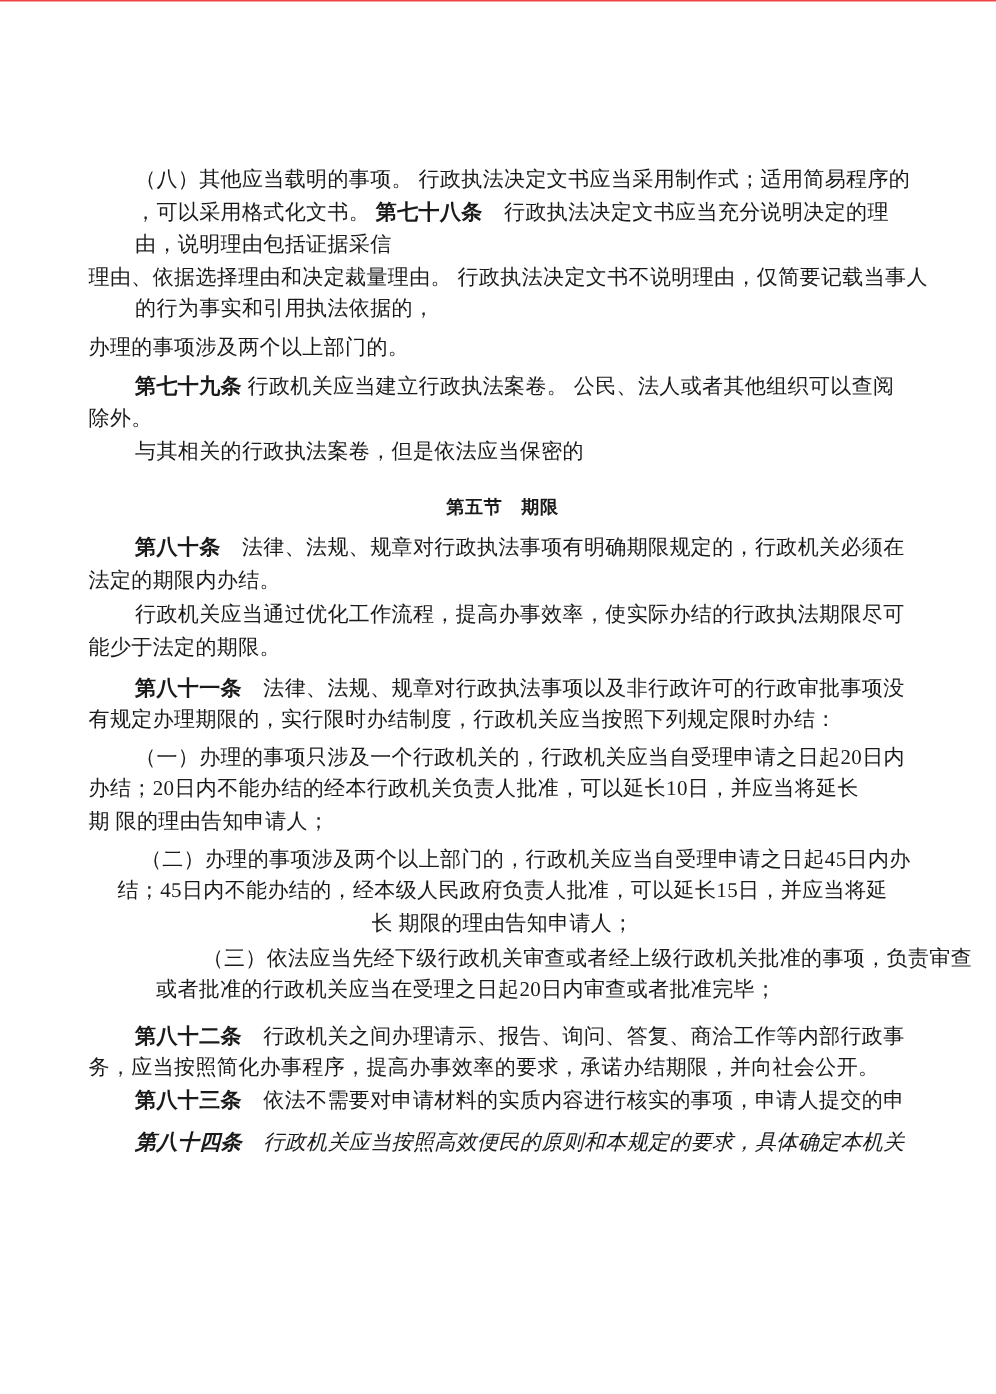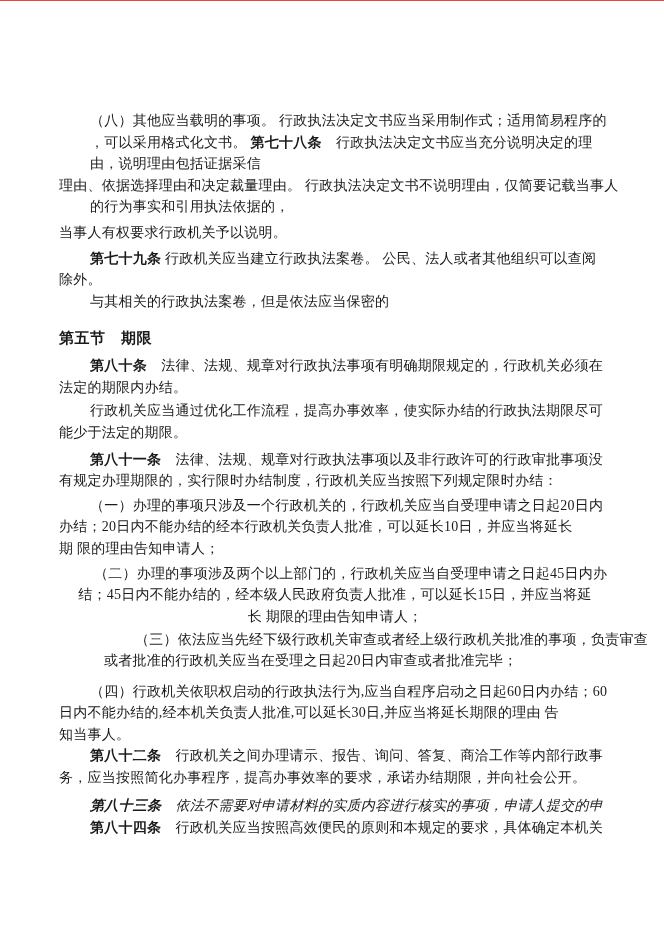--- a/index.html
+++ b/index.html
@@ -33,24 +33,24 @@
     white-space: pre;
   }
   .line.indent {
     padding-left: 31px;
   }
   .bold {
     font-weight: 700;
   }
   .section-heading {
     margin: 0;
-    font-size: 15px;
+    font-size: 12px;
     font-weight: 700;
     line-height: 26px;
-    text-align: left;
+    text-align: center;
     letter-spacing: 0.5px;
     white-space: pre;
   }
   
   .content > :nth-child(1)  { margin-top: 0; }
   .content > :nth-child(2)  { margin-top: 4.5px; }
   .content > :nth-child(3)  { margin-top: 4px; }
   .content > :nth-child(4)  { margin-top: 12.5px; margin-bottom: 4.5px; }
   .content > :nth-child(5)  { margin-top: 0; }
   .content > :nth-child(6)  { margin-top: 2px; }
@@ -69,21 +69,21 @@
 <div class="page">
   <div class="content" id="doc-content" style="color: rgb(26, 26, 26);">
       <div class="para">
         <div class="line indent"><span class="">（八）其他应当载明的事项。 行政执法决定文书应当采用制作式；适用简易程序的</span></div>
         <div class="line indent"><span class="">，可以采用格式化文书。 </span><span class="bold">第七十八条</span><span class="">　行政执法决定文书应当充分说明决定的理</span></div>
         <div class="line indent"><span class="">由，说明理由包括证据采信</span></div>
         <div class="line"><span class="">理由、依据选择理由和决定裁量理由。 行政执法决定文书不说明理由，仅简要记载当事人</span></div>
         <div class="line indent"><span class="">的行为事实和引用执法依据的，</span></div>
       </div>
       <div class="para">
-        <div class="line"><span class="">当事人有权要求行政机关予以说明。</span></div>
+        <div class="line"><span class="">办理的事项涉及两个以上部门的。</span></div>
       </div>
       <div class="para">
         <div class="line indent"><span class="bold">第七十九条</span><span class=""> 行政机关应当建立行政执法案卷。 公民、法人或者其他组织可以查阅</span></div>
         <div class="line"><span class="">除外。</span></div>
         <div class="line indent"><span class="">与其相关的行政执法案卷，但是依法应当保密的</span></div>
       </div>
       <h2 class="section-heading">第五节　期限</h2>
       <div class="para">
         <div class="line indent"><span class="bold">第八十条</span><span class="">　法律、法规、规章对行政执法事项有明确期限规定的，行政机关必须在</span></div>
         <div class="line"><span class="">法定的期限内办结。</span></div>
@@ -104,25 +104,20 @@
       <div class="para">
         <div class="line indent"><span class="">（二）办理的事项涉及两个以上部门的，行政机关应当自受理申请之日起45日内办</span></div>
         <div class="line"><span class="">结；45日内不能办结的，经本级人民政府负责人批准，可以延长15日，并应当将延</span></div>
         <div class="line"><span class="">长 期限的理由告知申请人；</span></div>
       </div>
       <div class="para">
         <div class="line indent"><span class="">（三）依法应当先经下级行政机关审查或者经上级行政机关批准的事项，负责审查</span></div>
         <div class="line"><span class="">或者批准的行政机关应当在受理之日起20日内审查或者批准完毕；</span></div>
       </div>
       <div class="para">
-        <div class="line indent"><span class="">（四）行政机关依职权启动的行政执法行为,应当自程序启动之日起60日内办结；60</span></div>
-        <div class="line"><span class="">日内不能办结的,经本机关负责人批准,可以延长30日,并应当将延长期限的理由 告</span></div>
-        <div class="line"><span class="">知当事人。</span></div>
-      </div>
-      <div class="para">
         <div class="line indent"><span class="bold">第八十二条</span><span class="">　行政机关之间办理请示、报告、询问、答复、商洽工作等内部行政事</span></div>
         <div class="line"><span class="">务，应当按照简化办事程序，提高办事效率的要求，承诺办结期限，并向社会公开。</span></div>
       </div>
       <div class="para">
         <div class="line indent"><span class="bold">第八十三条</span><span class="">　依法不需要对申请材料的实质内容进行核实的事项，申请人提交的申</span></div>
       </div>
       <div class="para">
         <div class="line indent"><span class="bold">第八十四条</span><span class="">　行政机关应当按照高效便民的原则和本规定的要求，具体确定本机关</span></div>
       </div>
     </div>

